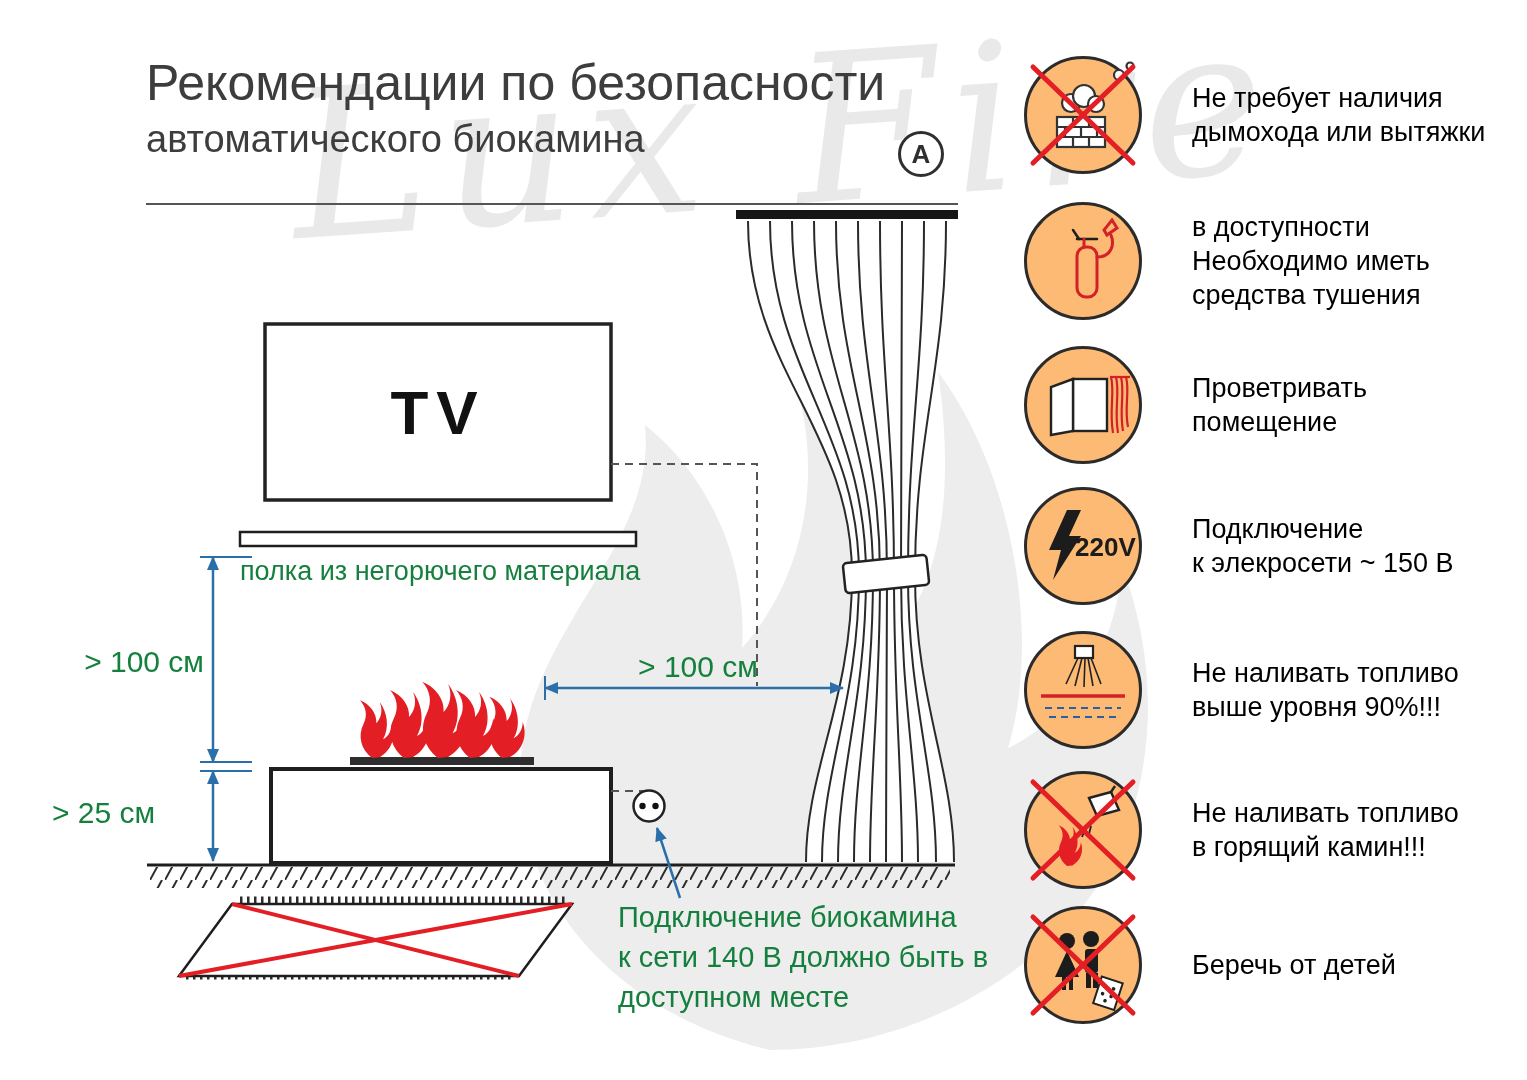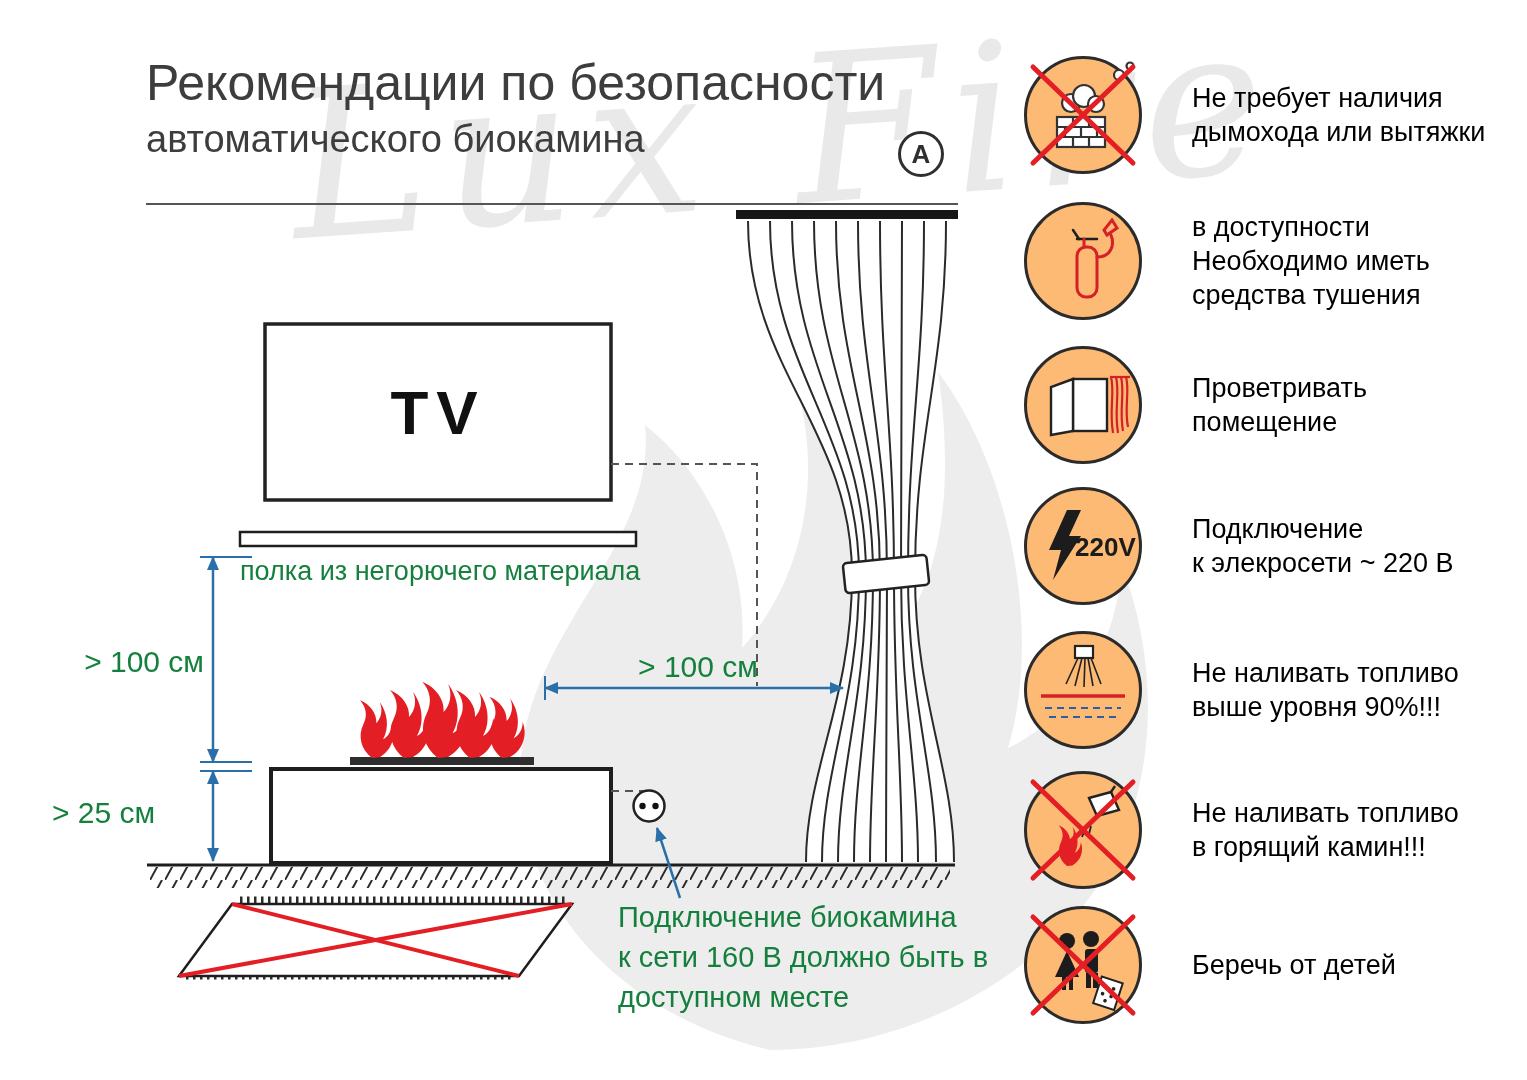--- a/index.html
+++ b/index.html
@@ -123,21 +123,21 @@
       <line x1="680" y1="898" x2="657" y2="828" marker-end="url(#arr)"></line>
     </g>
   </svg>
 
   <div class="lbl" id="shelf-label">полка из негорючего материала</div>
   <div class="lbl" id="dim1">&gt; 100 см</div>
   <div class="lbl" id="dim2">&gt; 25 см</div>
   <div class="lbl" id="dimh">&gt; 100 см</div>
   <div class="lbl" id="socket-note">
     <span>Подключение биокамина</span>
-    <span>к сети 160 В должно быть в</span>
+    <span>к сети 140 В должно быть в</span>
     <span>доступном месте</span>
   </div>
 
   <div class="srow" style="top:56px">
     <div class="circ">
       <svg width="112" height="112" viewBox="0 0 112 112">
         <g stroke="#333" stroke-width="2.2" fill="#fff">
           <rect x="30" y="58" width="48" height="30"></rect>
           <line x1="30" y1="68" x2="78" y2="68"></line>
             <line x1="30" y1="78" x2="78" y2="78"></line>
@@ -212,21 +212,21 @@
 
   <div class="srow" style="top:487px">
     <div class="circ">
       <svg width="112" height="112" viewBox="0 0 112 112">
         <path d="M40 20 L22 60 H34 L26 90 L54 46 H42 L54 20 Z" fill="#1c1c1c"></path>
         <text x="48" y="66" font-size="26" font-weight="bold" fill="#1c1c1c" font-family="Liberation Sans, sans-serif">220V</text>
       </svg>
     </div>
     <div class="cap">
       <span>Подключение</span>
-      <span>к элекросети ~ 220 В</span>
+      <span>к элекросети ~ 150 В</span>
     </div>
   </div>
 
   <div class="srow" style="top:631px">
     <div class="circ">
       <svg width="112" height="112" viewBox="0 0 112 112">
         <g stroke="#222" fill="#fff">
           <rect x="48" y="12" width="18" height="12" stroke-width="2.2"></rect>
           <path d="M51 24 L39 50 M55 24 L48 52 M58 24 L57 53 M61 24 L66 52 M64 24 L74 50" stroke-width="1.6" fill="none"></path>
         </g>

